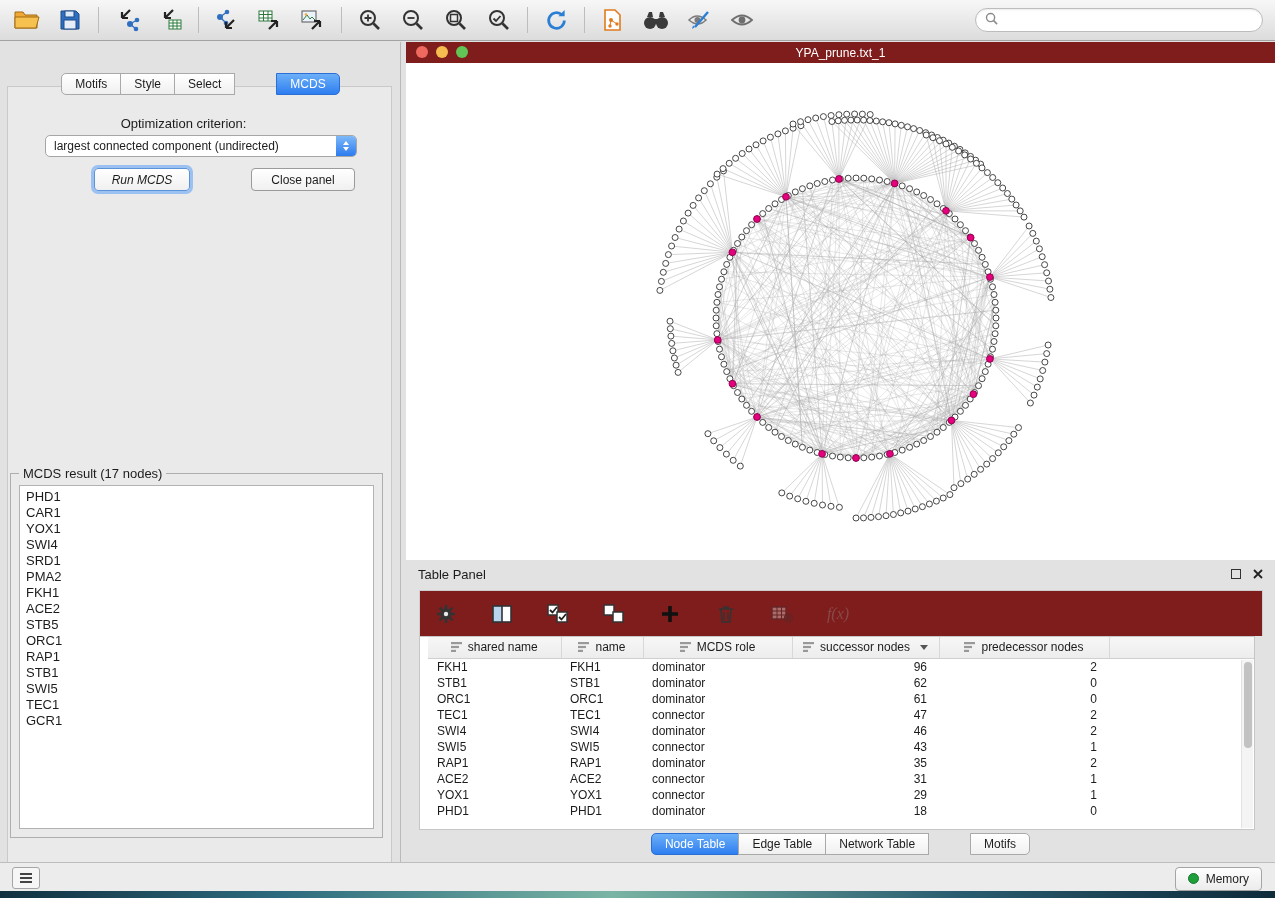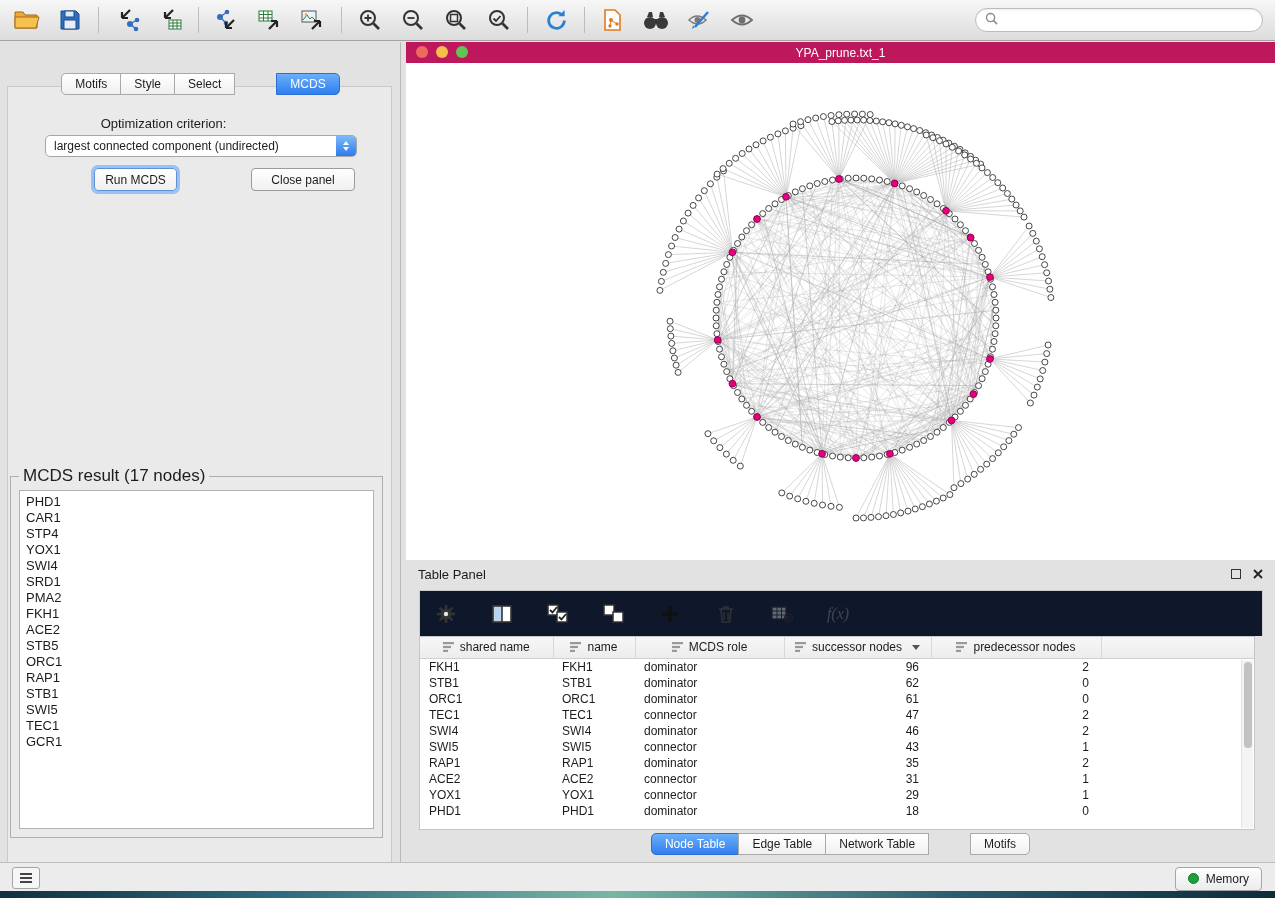--- a/index.html
+++ b/index.html
@@ -24,61 +24,61 @@
   .icon-float{display:inline-block;width:8px;height:8px;border:1.4px solid #333;}
   .cp-content{position:absolute;left:7px;top:44px;width:385px;height:794px;background:#eaeaea;
               border:1px solid #c9c9c9;box-sizing:border-box;}
   .cp-tabs{position:absolute;left:0;top:31px;width:401px;display:flex;justify-content:center;z-index:3;}
   .seg{display:flex;}
   .seg .tab{border:1px solid #a9a9a9;margin-left:-1px;padding:3px 13px;background:linear-gradient(#ffffff,#f0f0f0);
             font-size:12px;cursor:default;}
   .seg .tab:first-child{border-radius:5px 0 0 5px;margin-left:0;}
   .seg .tab:last-child{border-radius:0 5px 5px 0;margin-left:41px;}
   .seg .tab.active{background:linear-gradient(#6cb0f8,#2e7ef0);border-color:#2a6ed6;color:#fff;}
-  .opt-label{position:absolute;left:0;top:74px;width:327px;text-align:center;font-size:13px;}
+  .opt-label{position:absolute;left:0;top:74px;width:327px;text-align:center;font-size:13px;padding-left:20px;}
   .mac-select{position:absolute;left:45px;top:93px;width:312px;height:22px;background:#fff;
               border:1px solid #a6a6a6;border-radius:5px;display:flex;align-items:center;box-sizing:border-box;gap:6px;}
   .mac-select .val{flex:1;padding:0 8px;font-size:12px;white-space:nowrap;overflow:hidden;}
   .mac-stepper{width:20px;height:20px;border-radius:0 4px 4px 0;background:linear-gradient(#7db9f9,#2c7bee);
                display:flex;flex-direction:column;align-items:center;justify-content:center;gap:2px;}
   .tri-up{width:0;height:0;border-left:3.5px solid transparent;border-right:3.5px solid transparent;border-bottom:4px solid #fff;}
   .tri-down{width:0;height:0;border-left:3.5px solid transparent;border-right:3.5px solid transparent;border-top:4px solid #fff;}
   .btn{position:absolute;height:23px;background:linear-gradient(#ffffff,#f0f0f0);border:1px solid #9b9b9b;
        border-radius:4px;font-size:12px;display:flex;align-items:center;justify-content:center;box-sizing:border-box;}
   .btn.focus{box-shadow:0 0 0 3px rgba(100,165,245,.6);border-color:#5a93d8;}
   .mcds-fieldset{position:absolute;left:10px;top:424px;width:373px;height:372px;border:1px solid #aeaeae;
                  box-sizing:border-box;margin:0;padding:4px 8px 8px 8px;}
-  .mcds-fieldset legend{font-size:17px;padding:0 4px;}
+  .mcds-fieldset legend{font-size:13px;padding:0 4px;}
   .listbox{width:100%;height:100%;background:#fff;border:1px solid #b2b2b2;box-sizing:border-box;
            overflow:hidden;padding:3px 0 0 6px;}
   .list-item{font-size:13px;line-height:16px;}
 
   
   .net-window{position:absolute;left:406px;top:42px;width:869px;height:518px;}
-  .net-title{height:21px;background:#be185d;color:#fff;display:flex;align-items:center;justify-content:center;
+  .net-title{height:21px;background:#7f1d1d;color:#fff;display:flex;align-items:center;justify-content:center;
              position:relative;font-size:12px;}
   .traffic{position:absolute;left:10px;top:4px;display:flex;gap:8px;}
   .light{width:12px;height:12px;border-radius:50%;box-sizing:border-box;}
   .net-canvas{position:absolute;left:0;top:21px;width:869px;height:497px;background:#fff;}
   .net-canvas svg{display:block;}
   .fan-edges line{stroke:#b3b3b3;stroke-width:.55;}
   .inner-edges line{stroke:#a6a6a6;stroke-width:.45;opacity:.6;}
   .white-nodes circle{fill:#fff;stroke:#333;stroke-width:.9;}
   .pink-nodes circle{stroke:#8c004c;stroke-width:.9;}
 
   
   .table-panel{position:absolute;left:406px;top:560px;width:869px;height:302px;background:#e2e2e2;}
-  .tp-toolbar{position:absolute;left:13px;top:30px;width:844px;height:46px;background:#0f172a;
+  .tp-toolbar{position:absolute;left:13px;top:30px;width:844px;height:46px;background:#7f1d1d;
               border:1px solid #cecece;border-bottom:none;box-sizing:border-box;
               display:flex;align-items:center;gap:32px;padding:0 14px;}
   .tp-icon{width:24px;height:24px;display:flex;align-items:center;justify-content:center;}
   .tp-icon.disabled{opacity:.35;}
   .fx{font-family:"Liberation Serif",serif;font-style:italic;font-size:16px;color:#999;}
   .tp-table-wrap{position:absolute;left:13px;top:76px;width:836px;height:194px;background:#fff;
-                 border:1px solid #c6c6c6;box-sizing:border-box;overflow:hidden;}
+                 border:1px solid #c6c6c6;box-sizing:border-box;overflow:hidden;padding-left:8px;}
   table.node-table{border-collapse:collapse;table-layout:fixed;width:843px;}
   table.node-table th{height:21px;background:linear-gradient(#f7f7f7,#ececec);border-right:1px solid #d8d8d8;
        border-bottom:1px solid #cfcfcf;font-weight:normal;font-size:12px;text-align:center;padding:0;white-space:nowrap;overflow:hidden;}
   table.node-table td{height:16px;font-size:12px;padding:0 0 0 9px;white-space:nowrap;overflow:hidden;}
   table.node-table td.num{text-align:right;padding:0 12px 0 0;}
   .th-inner{display:inline-flex;align-items:center;gap:6px;}
   .caret{width:0;height:0;border-left:4px solid transparent;border-right:4px solid transparent;
          border-top:5px solid #555;display:inline-block;margin-left:4px;}
   .vscroll{position:absolute;right:1px;top:23px;width:11px;height:168px;background:#f4f4f4;border-left:1px solid #e2e2e2;}
   .vscroll .thumb{position:absolute;left:1.5px;top:2px;width:8px;height:86px;background:#c2c2c2;border-radius:5px;}
@@ -247,28 +247,27 @@
       </div>
     </div>
     <div class="opt-label">Optimization criterion:</div>
     <div class="mac-select">
       <span class="val">largest connected component (undirected)</span>
       <span class="mac-stepper">
           <span class="tri-up"></span>
           <span class="tri-down"></span>
         </span>
     </div>
-    <div class="btn focus" style="left:94px;top:126px;width:83px;">Run MCDS</div>
+    <div class="btn focus" style="left:94px;top:126px;width:96px;font-style:italic;">Run MCDS</div>
     <div class="btn" style="left:203px;top:126px;width:104px;margin-left:48px;">Close panel</div>
     <fieldset class="mcds-fieldset">
       <legend>MCDS result (17 nodes)</legend>
       <div class="listbox" id="mcds-list">
           <div class="list-item">PHD1</div>
           <div class="list-item">CAR1</div>
-          <div class="list-item">STP4</div>
           <div class="list-item">YOX1</div>
           <div class="list-item">SWI4</div>
           <div class="list-item">SRD1</div>
           <div class="list-item">PMA2</div>
           <div class="list-item">FKH1</div>
           <div class="list-item">ACE2</div>
           <div class="list-item">STB5</div>
           <div class="list-item">ORC1</div>
           <div class="list-item">RAP1</div>
           <div class="list-item">STB1</div>

